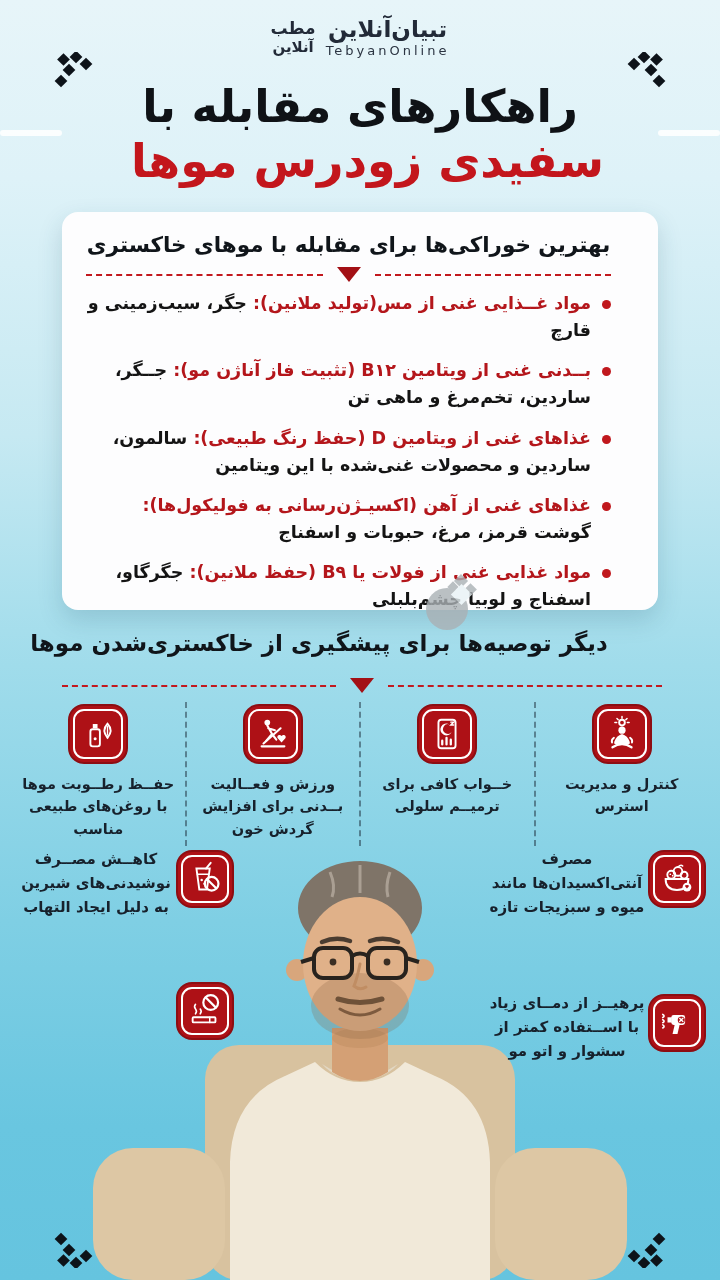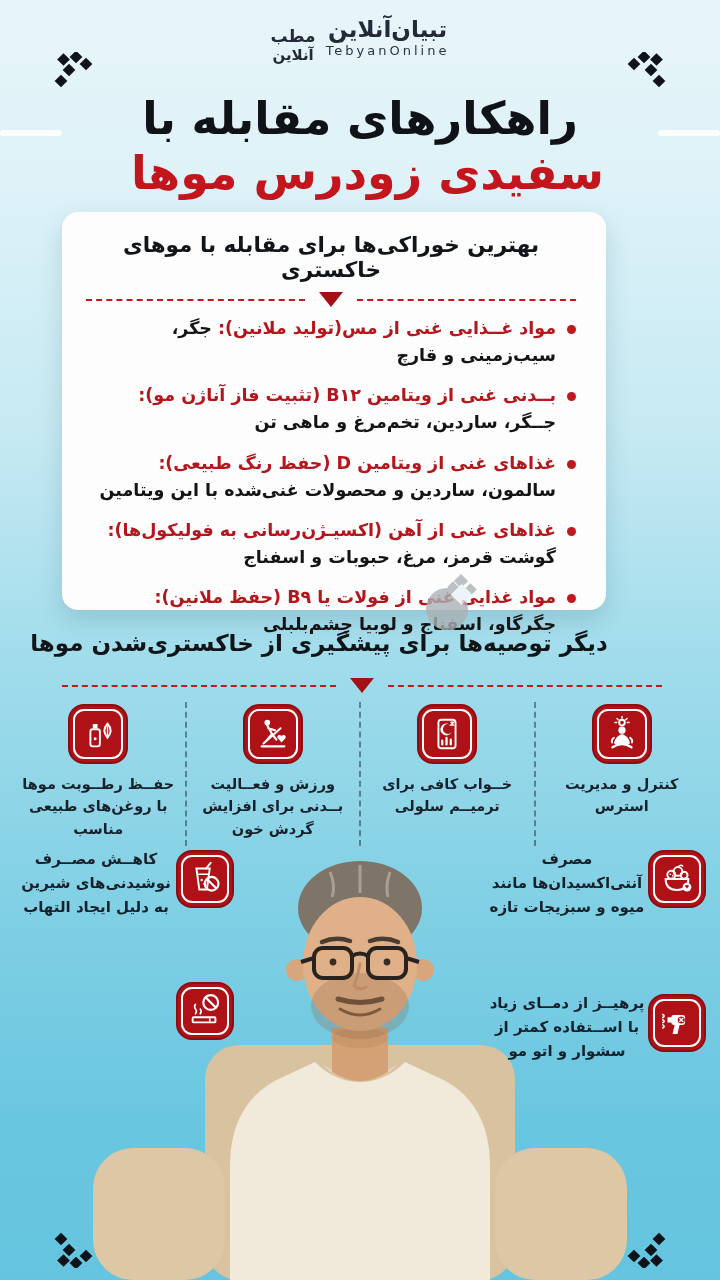--- a/index.html
+++ b/index.html
@@ -13,33 +13,33 @@
   .corner svg { width:100%; height:100%; }
   .corner.tl { left:52px; top:52px; }
   .corner.tr { right:52px; top:52px; transform:scaleX(-1); }
   .corner.bl { left:52px; bottom:12px; transform:scaleY(-1); }
   .corner.br { right:52px; bottom:12px; transform:scale(-1,-1); }
 
   .logo { position:absolute; top:16px; left:0; width:720px; display:flex; justify-content:center; align-items:flex-start; gap:10px; color:#222a38; }
   .logo-main { text-align:center; }
   .logo-fa-main { font-size:23px; font-weight:bold; letter-spacing:0; }
   .logo-latin { font-size:13px; letter-spacing:3px; color:#2b3442; margin-top:1px; }
-  .logo-side { text-align:center; padding-top:2px;margin-top:8px; }
+  .logo-side { text-align:center; padding-top:2px; }
   .logo-fa-clinic { font-size:17px; font-weight:bold; }
   .logo-fa-online { font-size:15px; font-weight:bold; margin-top:0px; }
 
-  .title { position:absolute; top:92px; left:0; width:720px; text-align:center; font-weight:bold; line-height:1.2; }
+  .title { position:absolute; top:80px; left:0; width:720px; text-align:center; font-weight:bold; line-height:1.2; }
   .title-l1 { font-size:45px; color:#0f1216; }
   .title-l2 { font-size:46px; color:#c3161c;margin-left:15px; }
   .side-dash { position:absolute; top:130px; height:6px; width:62px; background:rgba(255,255,255,0.85); border-radius:3px; }
   .side-dash.l { left:0; }
   .side-dash.r { right:0; }
 
-  .card { position:absolute; left:62px; top:212px; width:544px; height:398px; background:#fdfdfe; border-radius:16px;
-          box-shadow:0 10px 24px rgba(30,80,100,0.18); padding:20px 28px 0 22px; }
+  .card { position:absolute; left:62px; top:212px; width:596px; height:398px; background:#fdfdfe; border-radius:16px;
+          box-shadow:0 10px 24px rgba(30,80,100,0.18); padding:20px 45px 0 22px; }
   .card-head { text-align:center; font-size:21.5px; font-weight:bold; color:#10151a; }
   .sep { display:flex; align-items:center; margin:10px 2px 8px 2px; }
   .sep .dashes { flex:1; border-top:2.5px dashed #c2181e; height:0; }
   .sep .tri { width:0; height:0; border-left:12px solid transparent; border-right:12px solid transparent; border-top:15px solid #a31015; margin:0 14px; }
   .food-list { list-style:none; }
   .food-list li { position:relative; padding-right:22px; margin-bottom:13px; font-size:17.5px; font-weight:bold; line-height:1.55; color:#141414; }
   .food-list li::before { content:''; position:absolute; right:2px; top:10px; width:9px; height:9px; border-radius:50%; background:#c0181d; }
   .food-list .lead { color:#b4161b; }
   .watermark { position:absolute; left:420px; top:572px; width:64px; height:64px; opacity:0.8; }
 

